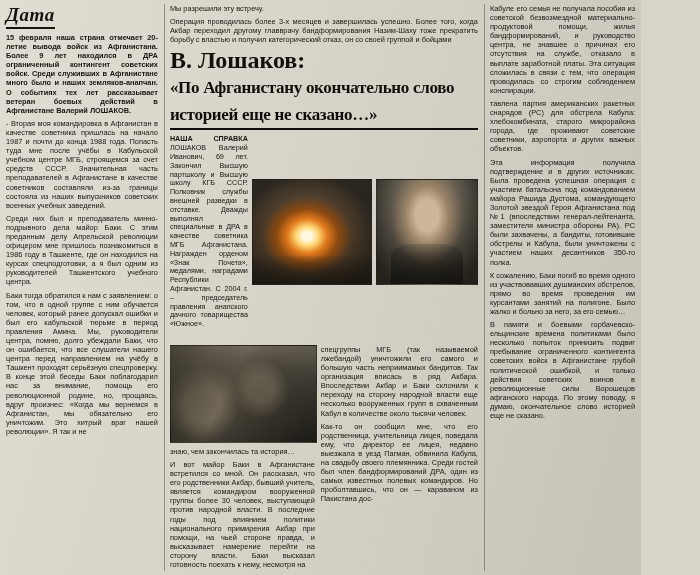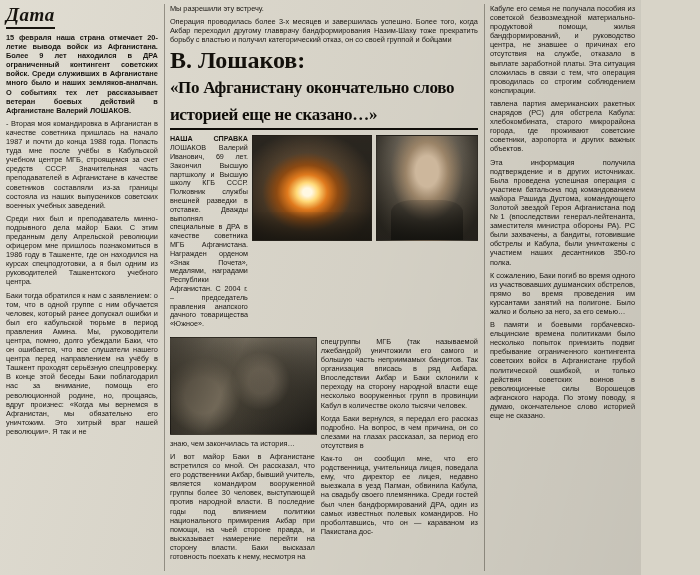--- a/index.html
+++ b/index.html
@@ -94,22 +94,22 @@
     font-size: 17px;
     line-height: 27px;
     color: #100e0a;
     margin: 0 0 5px 0;
     letter-spacing: -0.3px;
     border-bottom: 2px solid #100e0a;
   }
   .mediarow {
     display: flex;
     gap: 4px;
-    margin-bottom: 8px;
-    align-items: flex-start;
+    margin-bottom: 16px;
+    align-items: center;
   }
   .sprav {
     width: 78px;
     flex: 0 0 78px;
     font-family: "Liberation Sans", sans-serif;
     font-size: 7.2px;
     line-height: 8.8px;
     text-align: justify;
     color: #191612;
   }
@@ -193,22 +193,21 @@
         <div class="photo photo-portrait"></div>
       </div>
 
       <div style="display:flex; gap:6px;">
         <div style="width:48%;">
           <div class="photo photo-soldiers"></div>
           <p class="body">знаю, чем закончилась та история…</p>
           <p class="body">И вот майор Баки в Афганистане встретился со мной. Он рассказал, что его родственники Акбар, бывший учитель, является командиром вооруженной группы более 30 человек, выступающей против народной власти. В последние годы под влиянием политики национального примирения Акбар при помощи, на чьей стороне правда, и высказывает намерение перейти на сторону власти. Баки высказал готовность поехать к нему, несмотря на</p>
         </div>
         <div style="width:52%;">
-          <p class="body">спецгруппы МГБ (так называемой лжебандой) уничтожили его самого и большую часть неприимамых бандитов. Так организация вписась в ряд Акбара. Впоследствии Акбар и Баки склонили к переходу на сторону народной власти еще несколько вооруженных групп в провинции Кабул в количестве около тысячи человек.</p>
-          <p class="body">Когда Баки вернулся, я передал его рассказ подробно. На вопрос, в чем причина, он со слезами на глазах рассказал, за период его отсутствия в</p>
+          <p class="body">спецгруппы МГБ (так называемой лжебандой) уничтожили его самого и большую часть неприимамых бандитов. Так организация вписась в ряд Акбара. Впоследствии Акбар и Баки склонили к переходу на сторону народной власти еще несколько вооруженных групп в схваченным Кабул в количестве около тысячи человек.</p>
           <p class="body">Как-то он сообщил мне, что его родственница, учительница лицея, поведала ему, что директор ее лицея, недавно выезжала в уезд Пагман, обвинила Кабула, на свадьбу своего племянника. Среди гостей был член бандформирований ДРА, один из самых известных полевых командиров. Но проболтавшись, что он — караваном из Пакистана дос-</p>
         </div>
       </div>
     </div>
 
     <div class="col col-3">
       <div class="vrule" style="left:0;"></div>
       <p class="body">Кабуле его семья не получала пособия из советской безвозмездной материально-продуктовой помощи, жилья бандформирований, и руководство центра, не знавшее о причинах его отсутствия на службе, отказало в выплате заработной платы. Эта ситуация сложилась в связи с тем, что операция проводилась со строгим соблюдением конспирации.</p>
       <p class="body">тавлена партия американских ракетных снарядов (РС) для обстрела Кабула: хлебокомбината, старого микрорайона города, где проживают советские советники, аэропорта и других важных объектов.</p>
       <p class="body">Эта информация получила подтверждение и в других источниках. Была проведена успешная операция с участием батальона под командованием майора Рашида Дустома, командующего Золотой звездой Героя Афганистана под №1 (впоследствии генерал-лейтенанта, заместителя министра обороны РА). РС были захвачены, а бандиты, готовившие обстрелы и Кабула, были уничтожены с участием наших десантников 350-го полка.</p>

